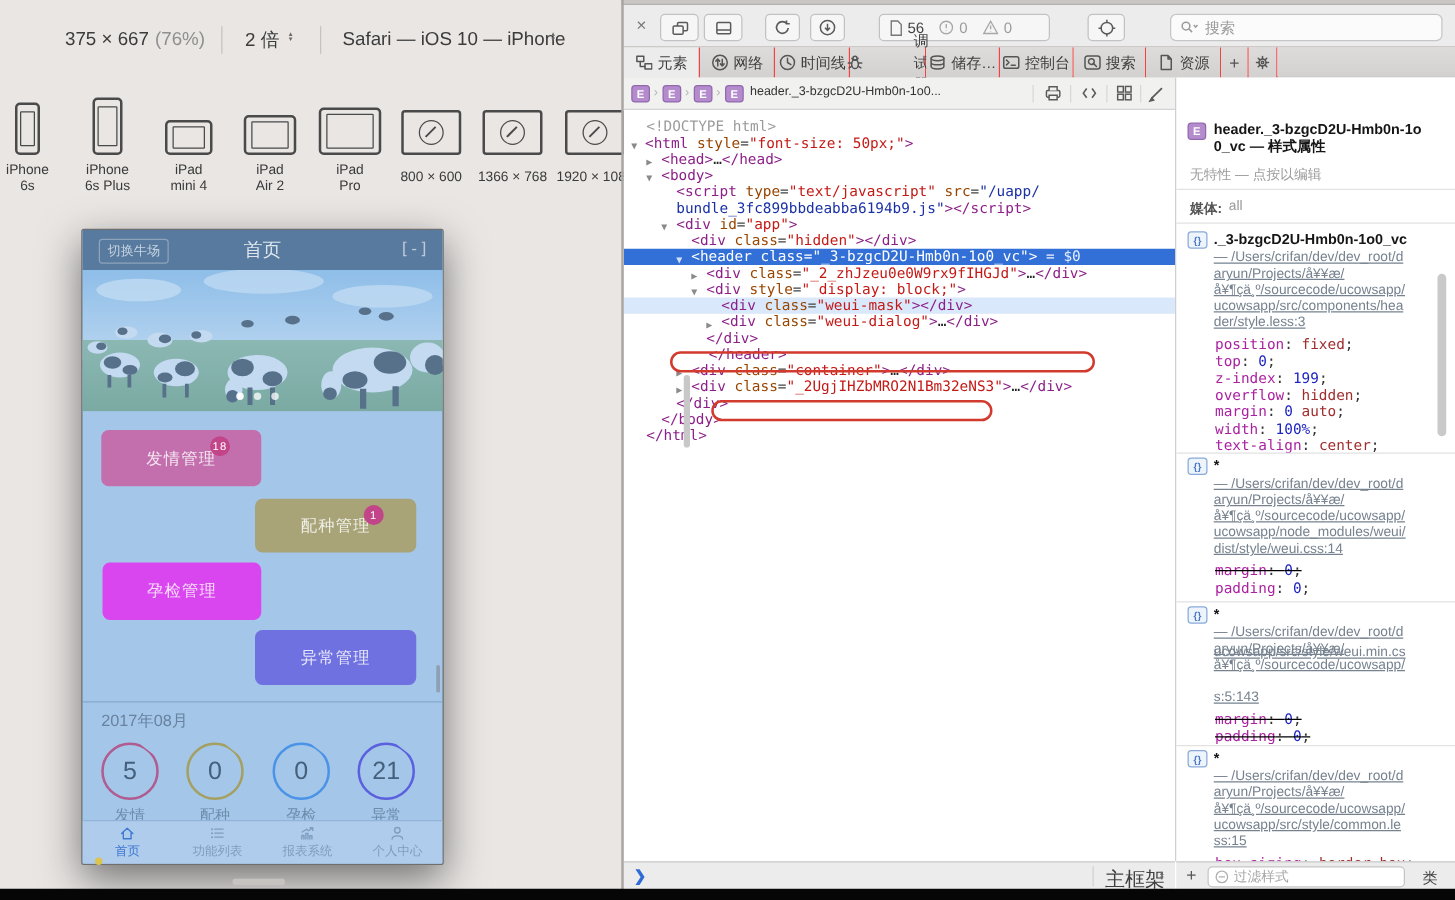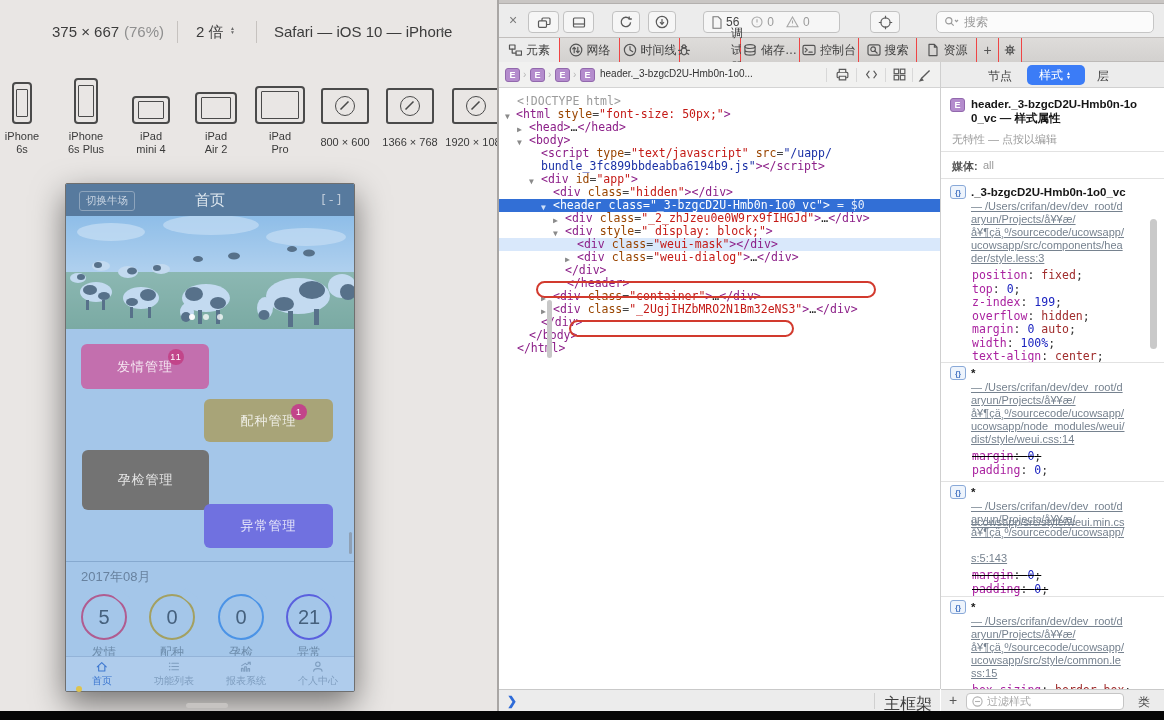--- a/index.html
+++ b/index.html
@@ -233,27 +233,27 @@
           </g>
           <rect width="290" height="113" fill="#8fbce8" opacity=".45"></rect>
         </svg>
         <div class="pdot" style="left:123px;top:98px;background:rgba(255,255,255,.95)"></div>
         <div class="pdot" style="left:137px;top:98px"></div>
         <div class="pdot" style="left:151px;top:98px"></div>
       </div>
       <div id="pbuttons">
           <div class="pbtn" style="left: 15px; top: 160px; width: 128px; height: 45px; background: rgb(195, 111, 174);">
             <span>发情管理</span>
-            <span class="pbadge" style="left: 87px; top: 5px;">11</span>
+            <span class="pbadge" style="left: 87px; top: 5px;">18</span>
           </div>
           <div class="pbtn" style="left: 138px; top: 215px; width: 129px; height: 43px; background: rgb(168, 164, 120);">
             <span>配种管理</span>
             <span class="pbadge" style="left: 87px; top: 5px;">1</span>
           </div>
-          <div class="pbtn" style="left: 16px; top: 266px; width: 127px; height: 60px; background: #737373;">
+          <div class="pbtn" style="left: 16px; top: 266px; width: 127px; height: 46px; background: #d946ef;">
             <span>孕检管理</span>
           </div>
           <div class="pbtn" style="left: 138px; top: 320px; width: 129px; height: 44px; background: rgb(112, 113, 224);">
             <span>异常管理</span>
           </div>
         </div>
       <div class="pmonth-line" style="top:377px"></div>
       <div class="pmonth" style="left:15px;top:384px">2017年08月</div>
       <div id="pstats">
           <div class="pring" style="left: 15px; top: 410px; border-color: rgb(176, 92, 144);">
@@ -536,28 +536,20 @@
     <div class="red-oval" style="left:70px;top:316px;width:225px;height:17px"></div>
 
     <div class="ibottom" style="left:0;width:441px">
       <span class="abs" style="left:8px;top:4px;color:#2e6bd8;font-size:12px;font-weight:bold">❯</span>
       <div class="abs" style="left:375px;top:3px;width:1px;height:16px;background:#d0d0d0"></div>
       <span class="abs" style="left:385px;top:4px;font-size:16px;color:#3f3f3f">主框架</span>
       <span class="stepper abs" style="left:428px;top:7px">▲<br>▼</span>
     </div>
 
     <div id="sidebar">
-      <div class="stabs">
-        <span class="abs" style="left:47px;top:6px">节点</span>
-        <div class="spill" style="left:86px;top:3px;width:58px;height:20px;font-size:12px">
-          <span>样式</span>
-          <span class="stepper" style="color:#fff;width:7px">▲<br>▼</span>
-        </div>
-        <span class="abs" style="left:156px;top:6px">层</span>
-      </div>
       <span class="ebadge abs" style="left:9px;top:36px">E</span>
       <div class="sel-title" style="left:30px;top:35px;width:170px">header._3-bzgcD2U-Hmb0n-1o0_vc — 样式属性</div>
       <div class="dimline" style="left:11px;top:70px">无特性 — 点按以编辑</div>
       <div class="hline" style="left:0;top:89px;width:224px"></div>
       <div class="abs" style="left:11px;top:97px;font-size:11px;color:#555;font-weight:bold">媒体:</div>
       <div class="abs" style="left:42px;top:97px;font-size:11px;color:#999">all</div>
       <div class="hline" style="left:0;top:116px;width:224px"></div>
       <div id="rules">
           <span class="cssbadge" style="left: 9px; top: 123px;">{}</span>
           <div class="sel-title" style="left: 30px; top: 123px; width: 175px;">._3-bzgcD2U-Hmb0n-1o0_vc</div>

